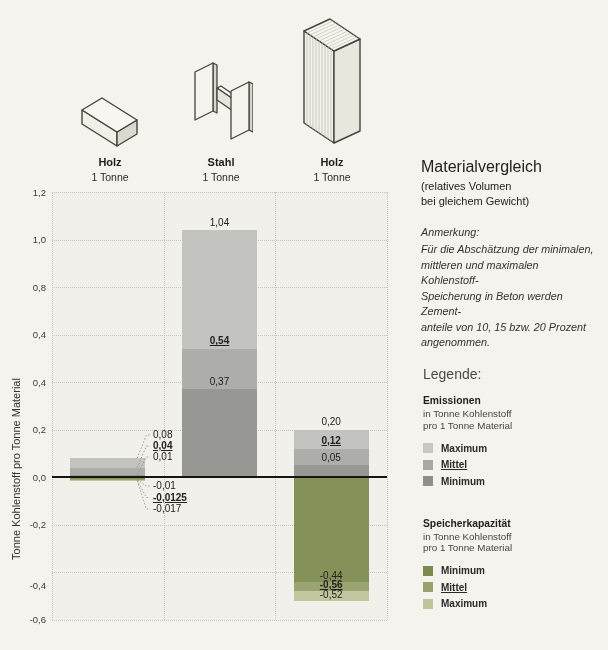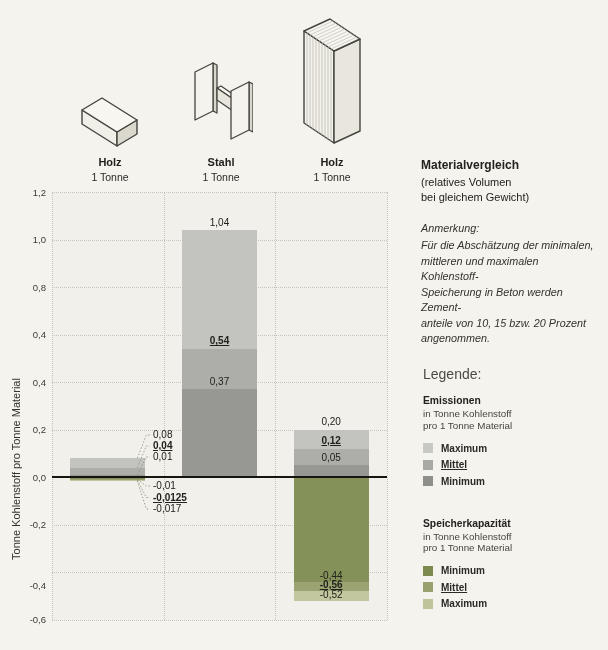--- a/index.html
+++ b/index.html
@@ -9,21 +9,21 @@
 
   
   .figure{position:absolute;top:14px;width:90px;text-align:center;}
   .figure .iconzone{height:134px;display:flex;align-items:flex-end;justify-content:center;}
   .figure .mat-name{margin-top:8px;font-size:11px;font-weight:bold;color:#1f1e1a;}
   .figure .mat-amount{margin-top:3px;font-size:10.5px;color:#2a2925;}
   #fig-0{left:65px;} #fig-1{left:176px;} #fig-2{left:287px;}
 
   
   .header{position:absolute;left:421px;top:158px;width:178px;color:#23221e;}
-  .header .title{font-size:12px;font-weight:bold;margin-bottom:3px;}
+  .header .title{font-size:16px;font-weight:normal;margin-bottom:3px;}
   .header .subtitle{font-size:11px;line-height:15px;white-space:pre-line;}
   .header .note-label{margin-top:17px;font-size:10.8px;font-style:italic;color:#33322d;}
   .header .note{margin-top:4px;font-size:10.8px;font-style:italic;line-height:15.5px;color:#33322d;white-space:pre-line;}
 
   
   #chart{position:absolute;inset:0;}
   .plotbg{position:absolute;background:#f1f0ea;z-index:1;}
   .hgrid{position:absolute;border-top:1px dotted #c6c4bb;z-index:2;}
   .vgrid{position:absolute;border-left:1px dotted #c6c4bb;z-index:2;}
   .zeroline{position:absolute;background:#16150f;z-index:25;}

